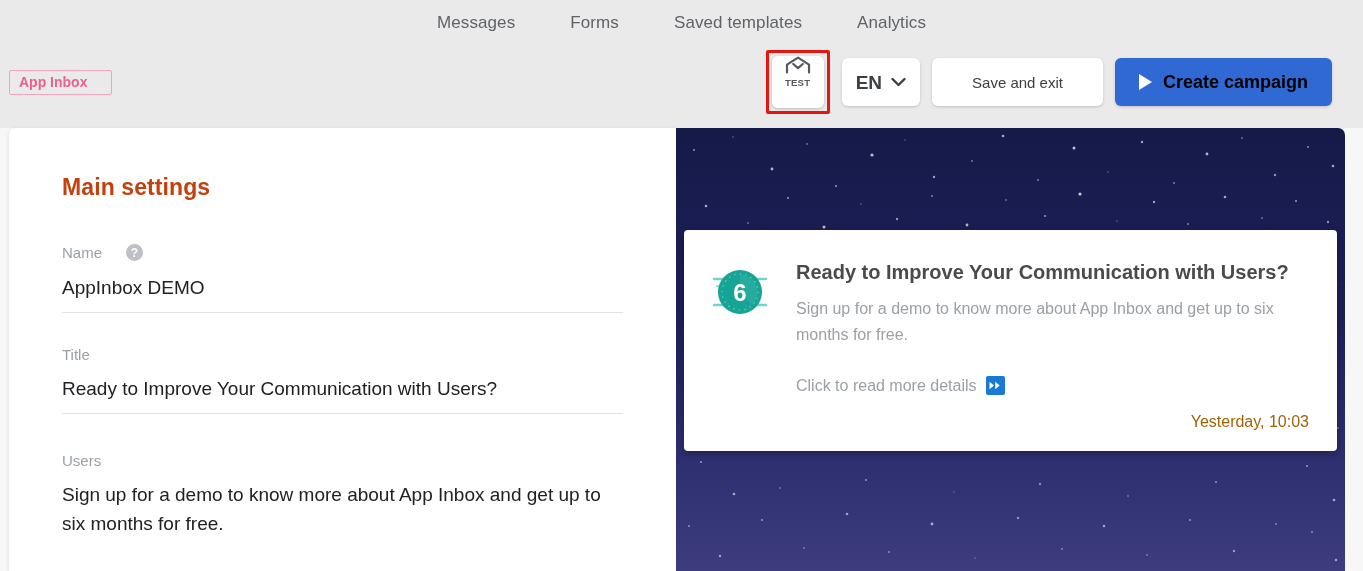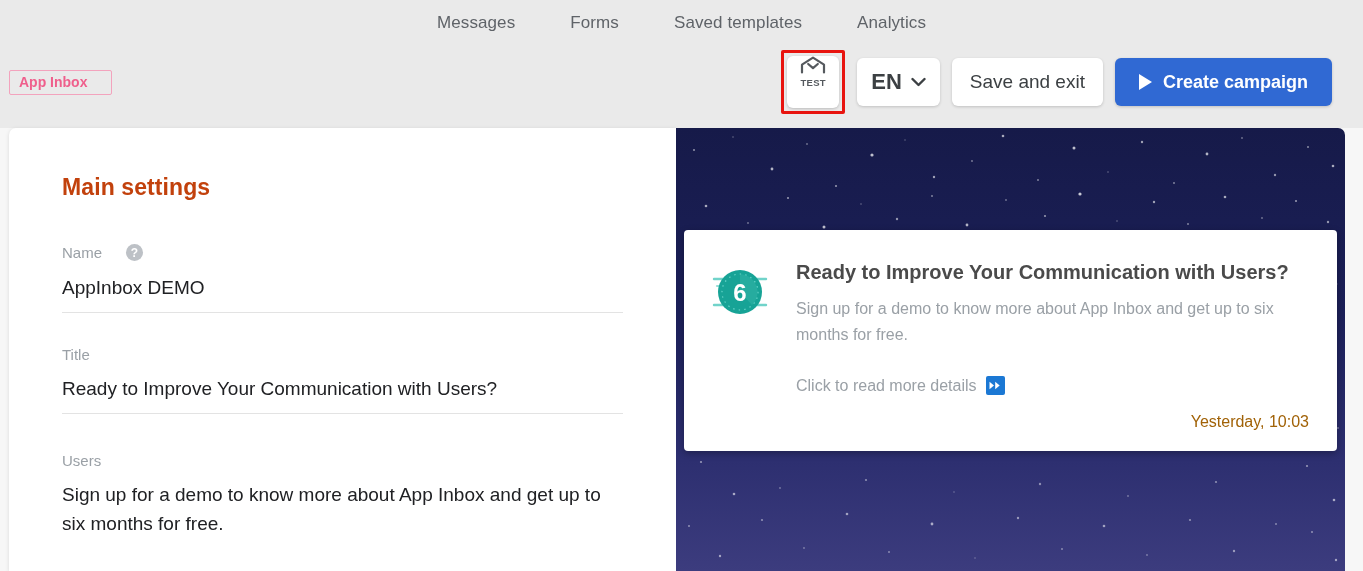--- a/index.html
+++ b/index.html
@@ -108,36 +108,36 @@
     border-radius: 6px;
     box-shadow: 0 1px 3px rgba(0,0,0,0.18);
     display: flex;
     align-items: center;
     justify-content: center;
     gap: 9px;
     cursor: pointer;
     font-family: inherit;
   }
   .btn-lang .lang-code {
-    font-size: 22px;
+    font-size: 19px;
     font-weight: bold;
     color: #3c4043;
     line-height: 1;
   }
 
   
   .btn-save {
     height: 48px;
-    padding: 0 18px;
+    padding: 0 40px;
     background: #ffffff;
     border: none;
     border-radius: 6px;
     box-shadow: 0 1px 3px rgba(0,0,0,0.18);
     font-family: inherit;
-    font-size: 19px;
+    font-size: 15px;
     color: #3c4043;
     cursor: pointer;
     white-space: nowrap;
   }
 
   
   .btn-create {
     height: 48px;
     padding: 0 24px;
     background: #3069d3;
@@ -146,21 +146,21 @@
     box-shadow: 0 1px 3px rgba(0,0,0,0.18);
     display: flex;
     align-items: center;
     gap: 11px;
     cursor: pointer;
     font-family: inherit;
   }
   .btn-create .create-label {
     font-size: 18px;
     font-weight: bold;
-    color: #ffffff;
+    color: #000000;
     white-space: nowrap;
     line-height: 1;
   }
   .play-tri {
     width: 0; height: 0;
     border-left: 13px solid #ffffff;
     border-top: 8px solid transparent;
     border-bottom: 8px solid transparent;
   }
 

